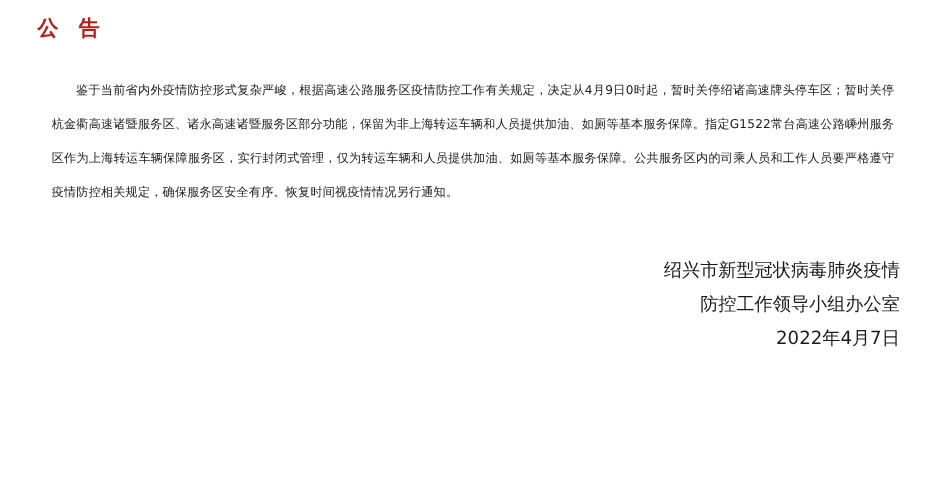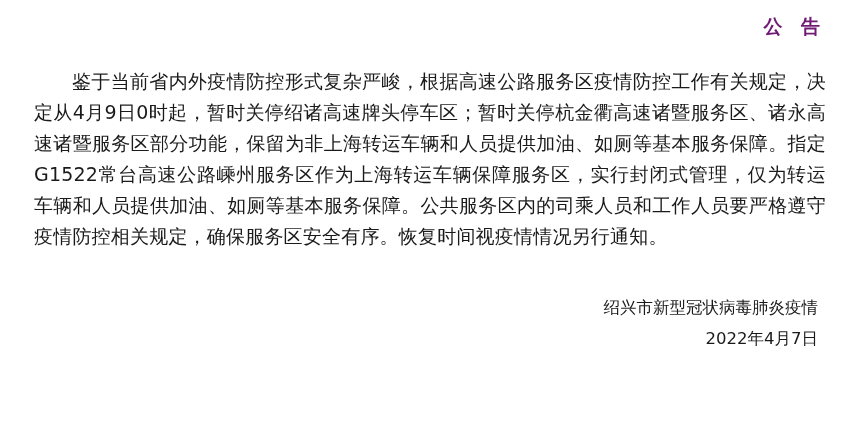--- a/index.html
+++ b/index.html
@@ -15,40 +15,40 @@
     overflow: hidden;
   }
   .page {
     position: relative;
     width: 860px;
     height: 434px;
     box-sizing: border-box;
     padding: 0 34px;
   }
   .doc-title {
-    text-align: right;
+    text-align: left;
     font-size: 19px;
     font-weight: bold;
     letter-spacing: 6px;
-    color: #701a75;
+    color: #b91c1c;
     margin-top: 12px;
     margin-bottom: 0;
     line-height: 28px;
   }
   .body-block {
     margin-top: 26px;
   }
   .para {
-    font-size: 19px;
+    font-size: 11px;
     line-height: 31px;
     color: #1a1a1a;
     text-align: justify;
     text-justify: inter-ideograph;
     text-indent: 2em;
-    margin: 0;
+    margin: 13px;
     letter-spacing: 0.2px;
   }
   .para-notice {
     margin-top: 30px;
   }
   .signature {
     margin-top: 40px;
     text-align: right;
     font-size: 16.5px;
     line-height: 31px;
@@ -67,16 +67,17 @@
 
   <div class="doc-title">公  告</div>
 
   <div class="body-block">
     <p class="para">鉴于当前省内外疫情防控形式复杂严峻，根据高速公路服务区疫情防控工作有关规定，决定从4月9日0时起，暂时关停绍诸高速牌头停车区；暂时关停杭金衢高速诸暨服务区、诸永高速诸暨服务区部分功能，保留为非上海转运车辆和人员提供加油、如厕等基本服务保障。指定G1522常台高速公路嵊州服务区作为上海转运车辆保障服务区，实行封闭式管理，仅为转运车辆和人员提供加油、如厕等基本服务保障。公共服务区内的司乘人员和工作人员要严格遵守疫情防控相关规定，确保服务区安全有序。恢复时间视疫情情况另行通知。</p>
 
   </div>
 
   <div class="signature">
     <span class="sig-line">绍兴市新型冠状病毒肺炎疫情</span>
+    <span class="sig-line">防控工作领导小组办公室</span>
     <span class="sig-line">2022年4月7日</span>
   </div>
 
 </div>
 
 </body></html>

